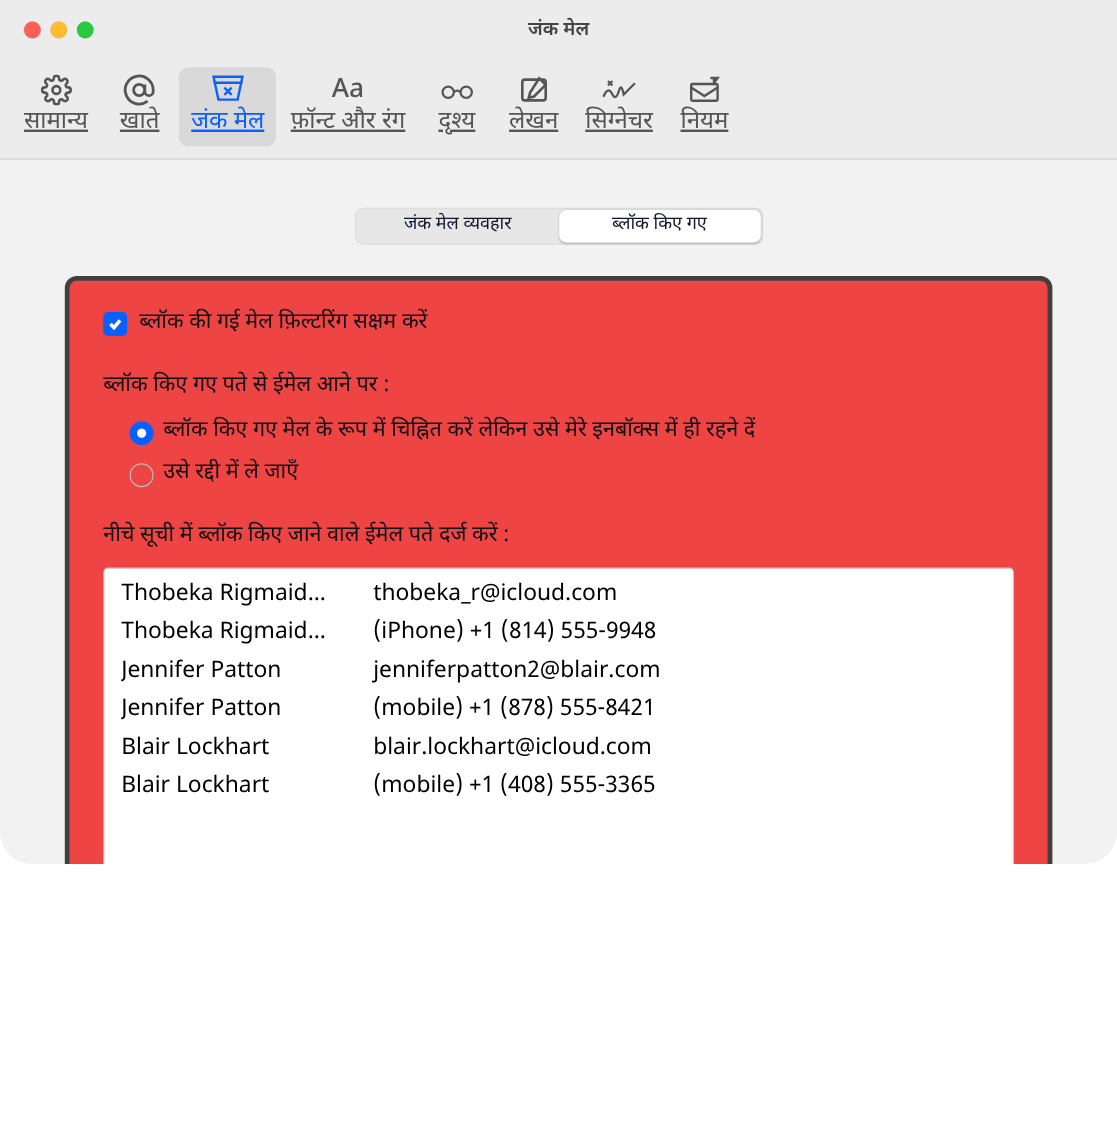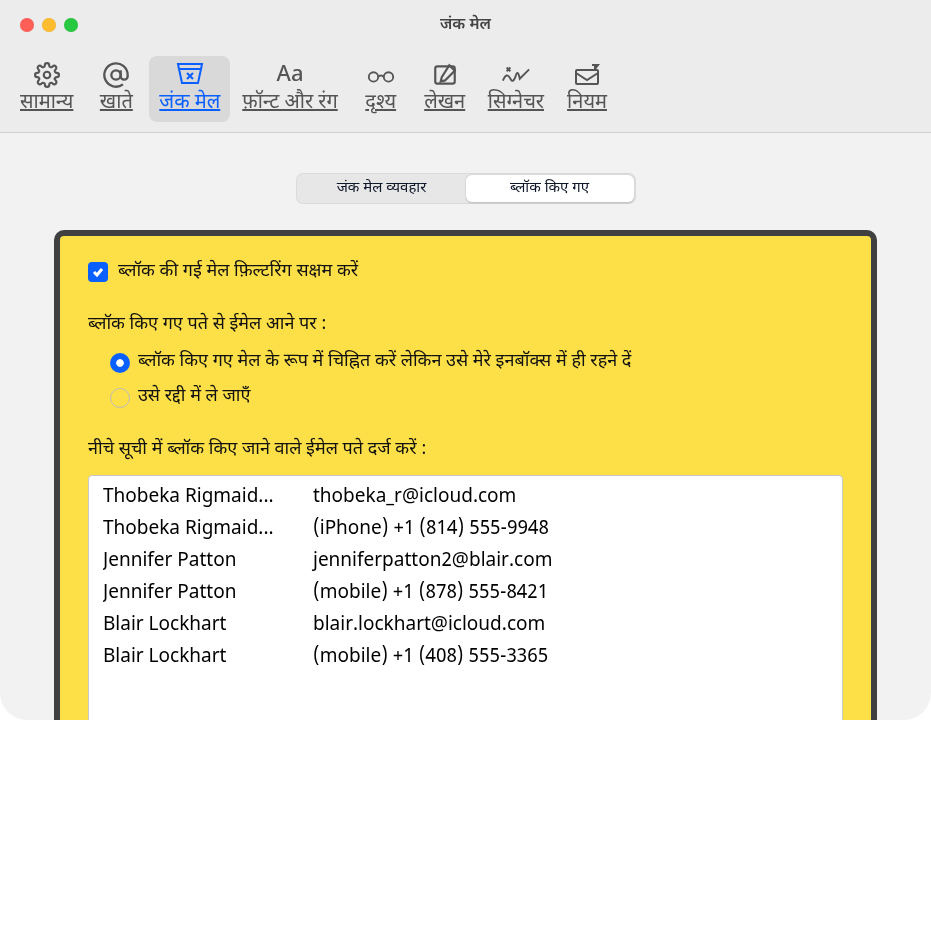--- a/index.html
+++ b/index.html
@@ -15,21 +15,21 @@
     .toolbar { display: flex; gap: 2px; padding: 6px 10px 10px 10px; background: #ececec; border-bottom: 1px solid #cfcfcf; }
     .tb-item { display: flex; flex-direction: column; align-items: center; padding: 4px 10px 6px 10px; border-radius: 8px; font-size: 14px; color: #555; cursor: default; min-width: 62px; }
     .tb-item.active { background: #d9d9d9; }
     .tb-icon { width: 30px; height: 30px; display: flex; align-items: center; justify-content: center; color: #555; }
     .tb-item.active .tb-icon { color: #0a60ff; }
     .tb-item.active .tb-label { color: #0a60ff; }
     .content { padding: 20px 30px 20px 30px; }
     .segmented { display: flex; justify-content: center; margin: 20px auto 26px auto; width: 340px; background: #e7e7e7; border-radius: 7px; padding: 2px; box-shadow: inset 0 0 0 1px rgba(0,0,0,0.05); }
     .seg { flex: 1; text-align: center; padding: 4px 6px; font-size: 15px; color: #0f172a; border-radius: 6px; cursor: default; }
     .seg.selected { background: #fff; box-shadow: 0 0.5px 2px rgba(0,0,0,0.2); }
-    .pane { background: #fde047; border: 6px solid #404040; border-radius: 10px; margin: 0 24px; padding: 24px 0 20px 0; position: relative; }
+    .pane { background: #ef4444; border: 4px solid #404040; border-radius: 10px; margin: 0 24px; padding: 24px 0 20px 0; position: relative; }
     .inner { padding: 0 28px; }
     .row-check { display: flex; align-items: center; gap: 10px; margin-bottom: 30px; }
     .chk { width: 20px; height: 20px; border-radius: 4px; background: #0a60ff; display: flex; align-items: center; justify-content: center; }
     .chk svg { stroke: #fff; stroke-width: 3; fill: none; }
     .h-label { font-size: 18px; color: #111; margin-bottom: 14px; }
     .radio-group { margin: 0 0 30px 22px; }
     .radio-row { display: flex; align-items: flex-end; gap: 8px; margin-bottom: 12px; }
     .radio { width: 20px; height: 20px; border-radius: 50%; border: 1px solid #bdbdbd; display: flex; align-items: center; justify-content: center; }
     .radio.selected { border: none; background: radial-gradient(circle at center, #fff 0 24%, #0a60ff 30%); }
     .list-box { margin: 8px 28px 0 28px; border: 1px solid #c7c7c7; border-radius: 4px; background: #fff; overflow-y: auto; height: 310px; padding: 6px 14px; }

